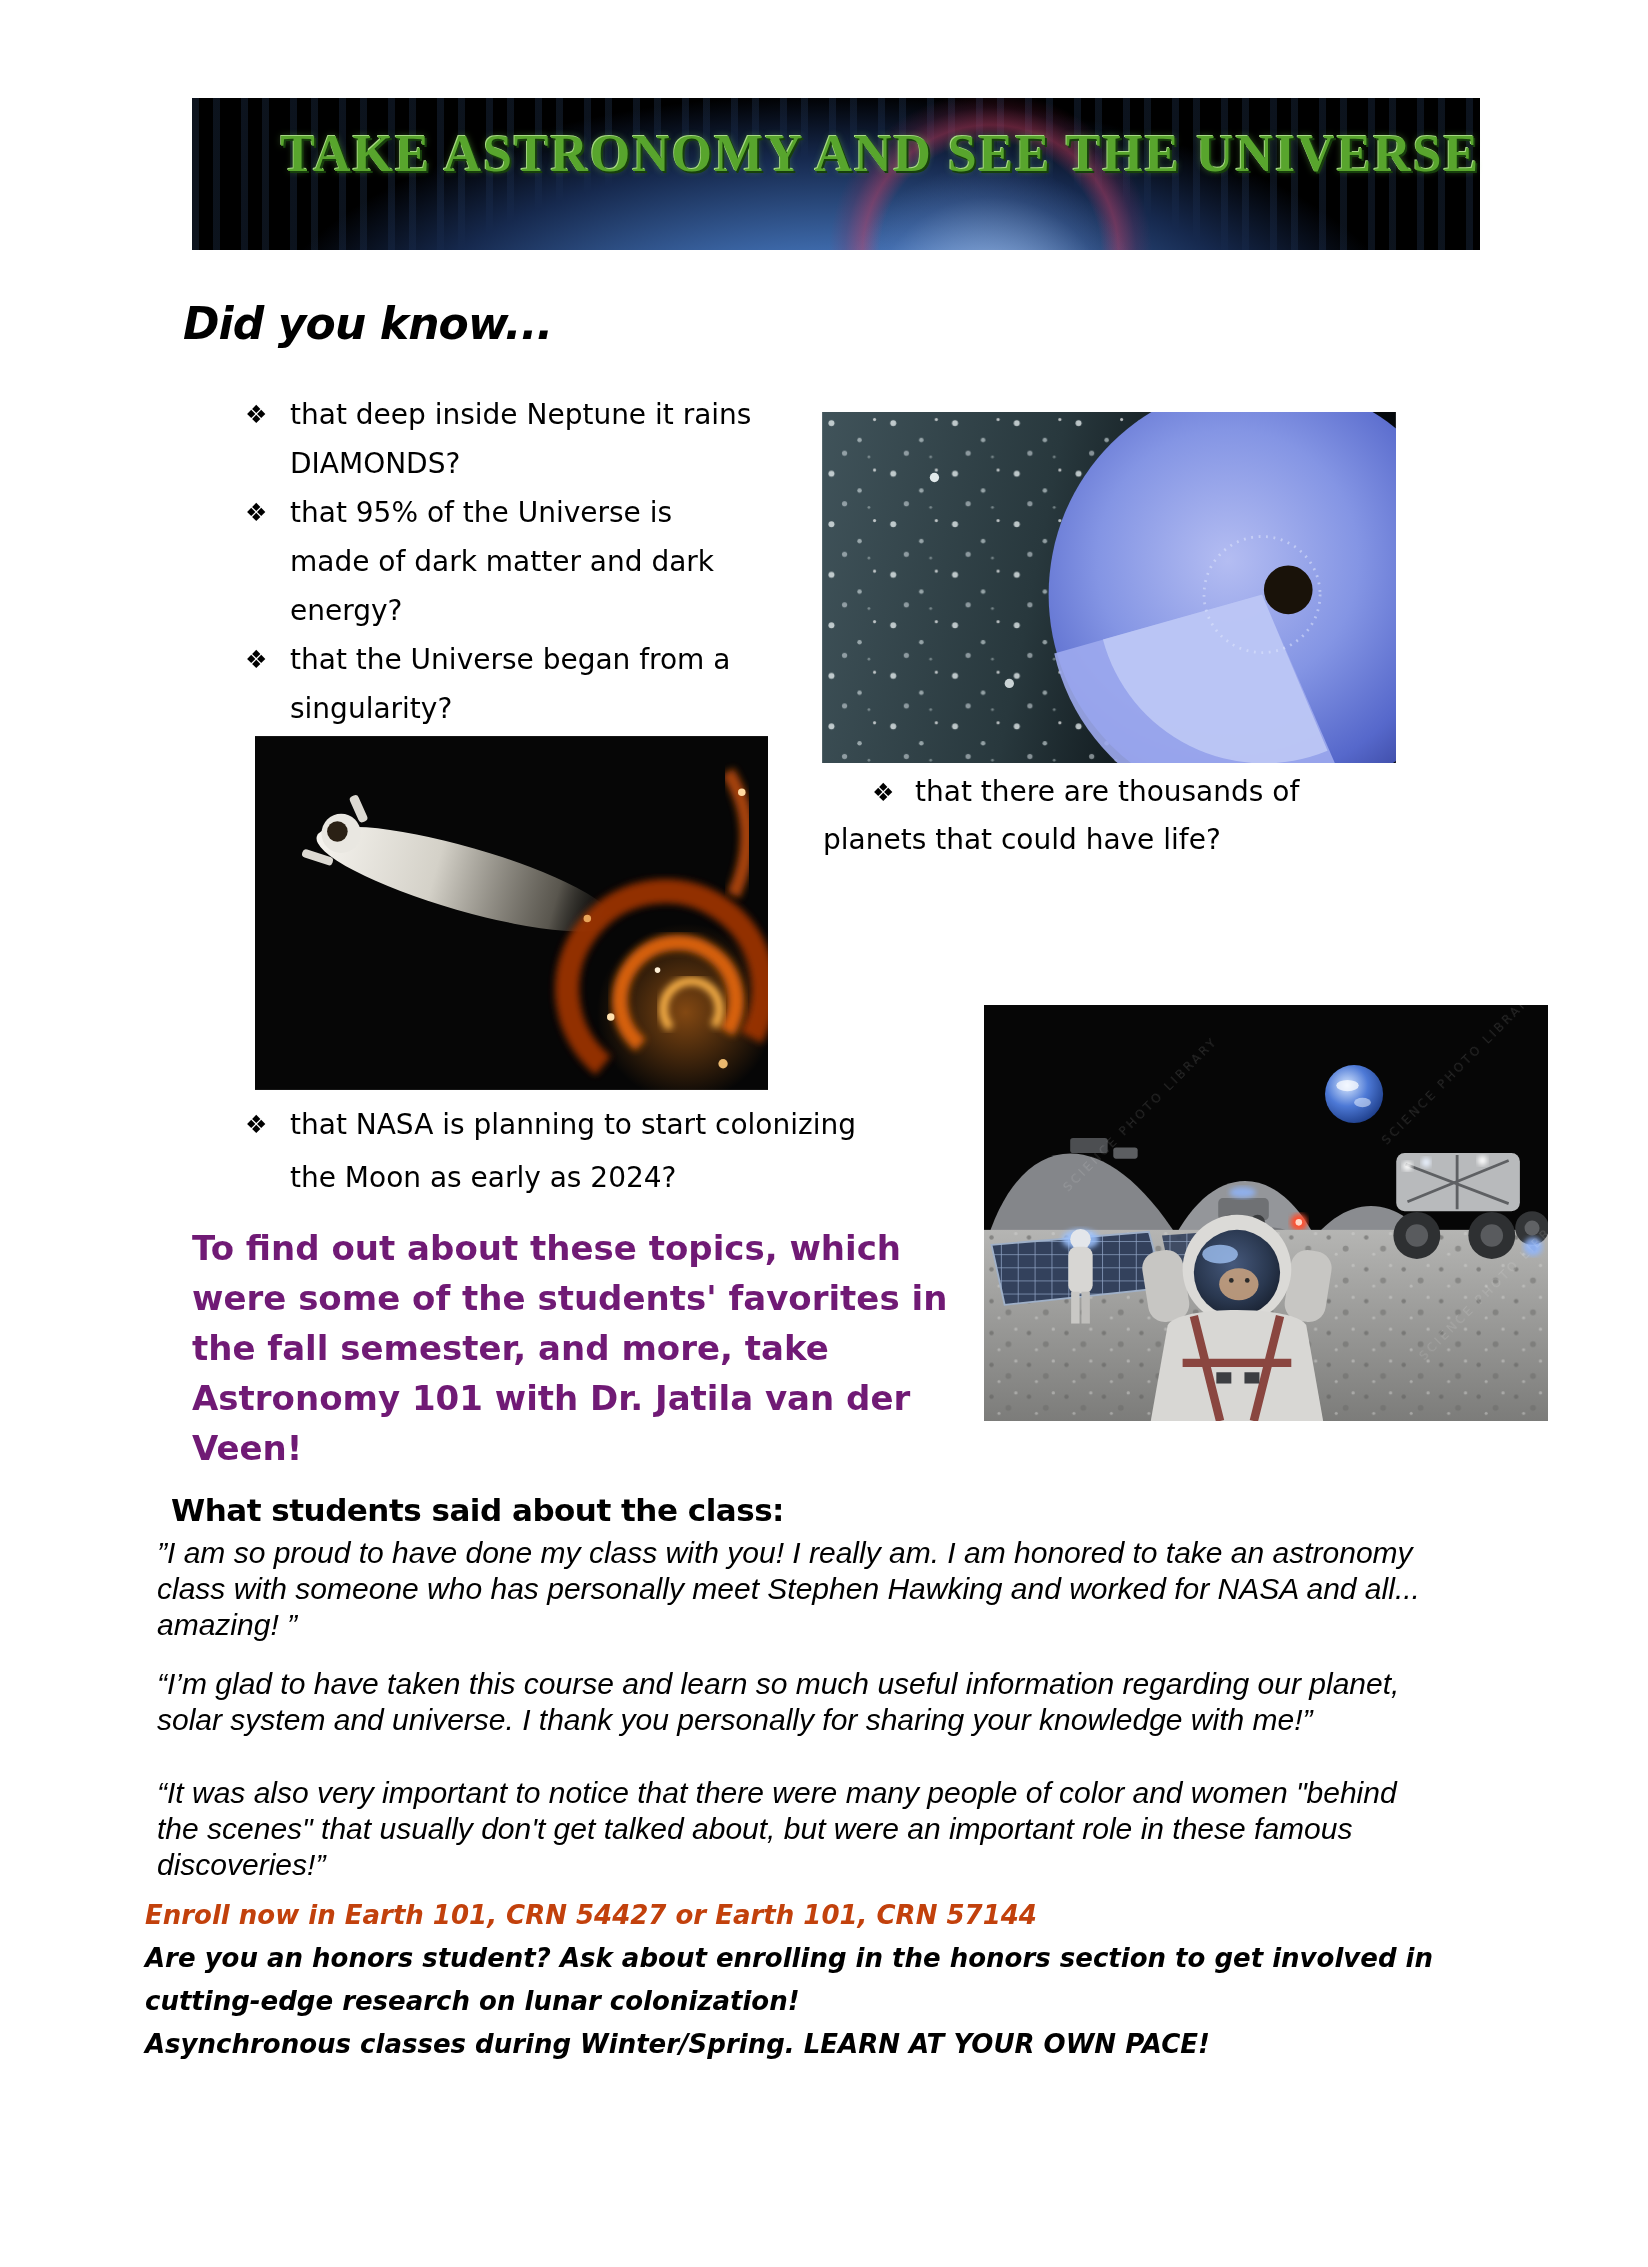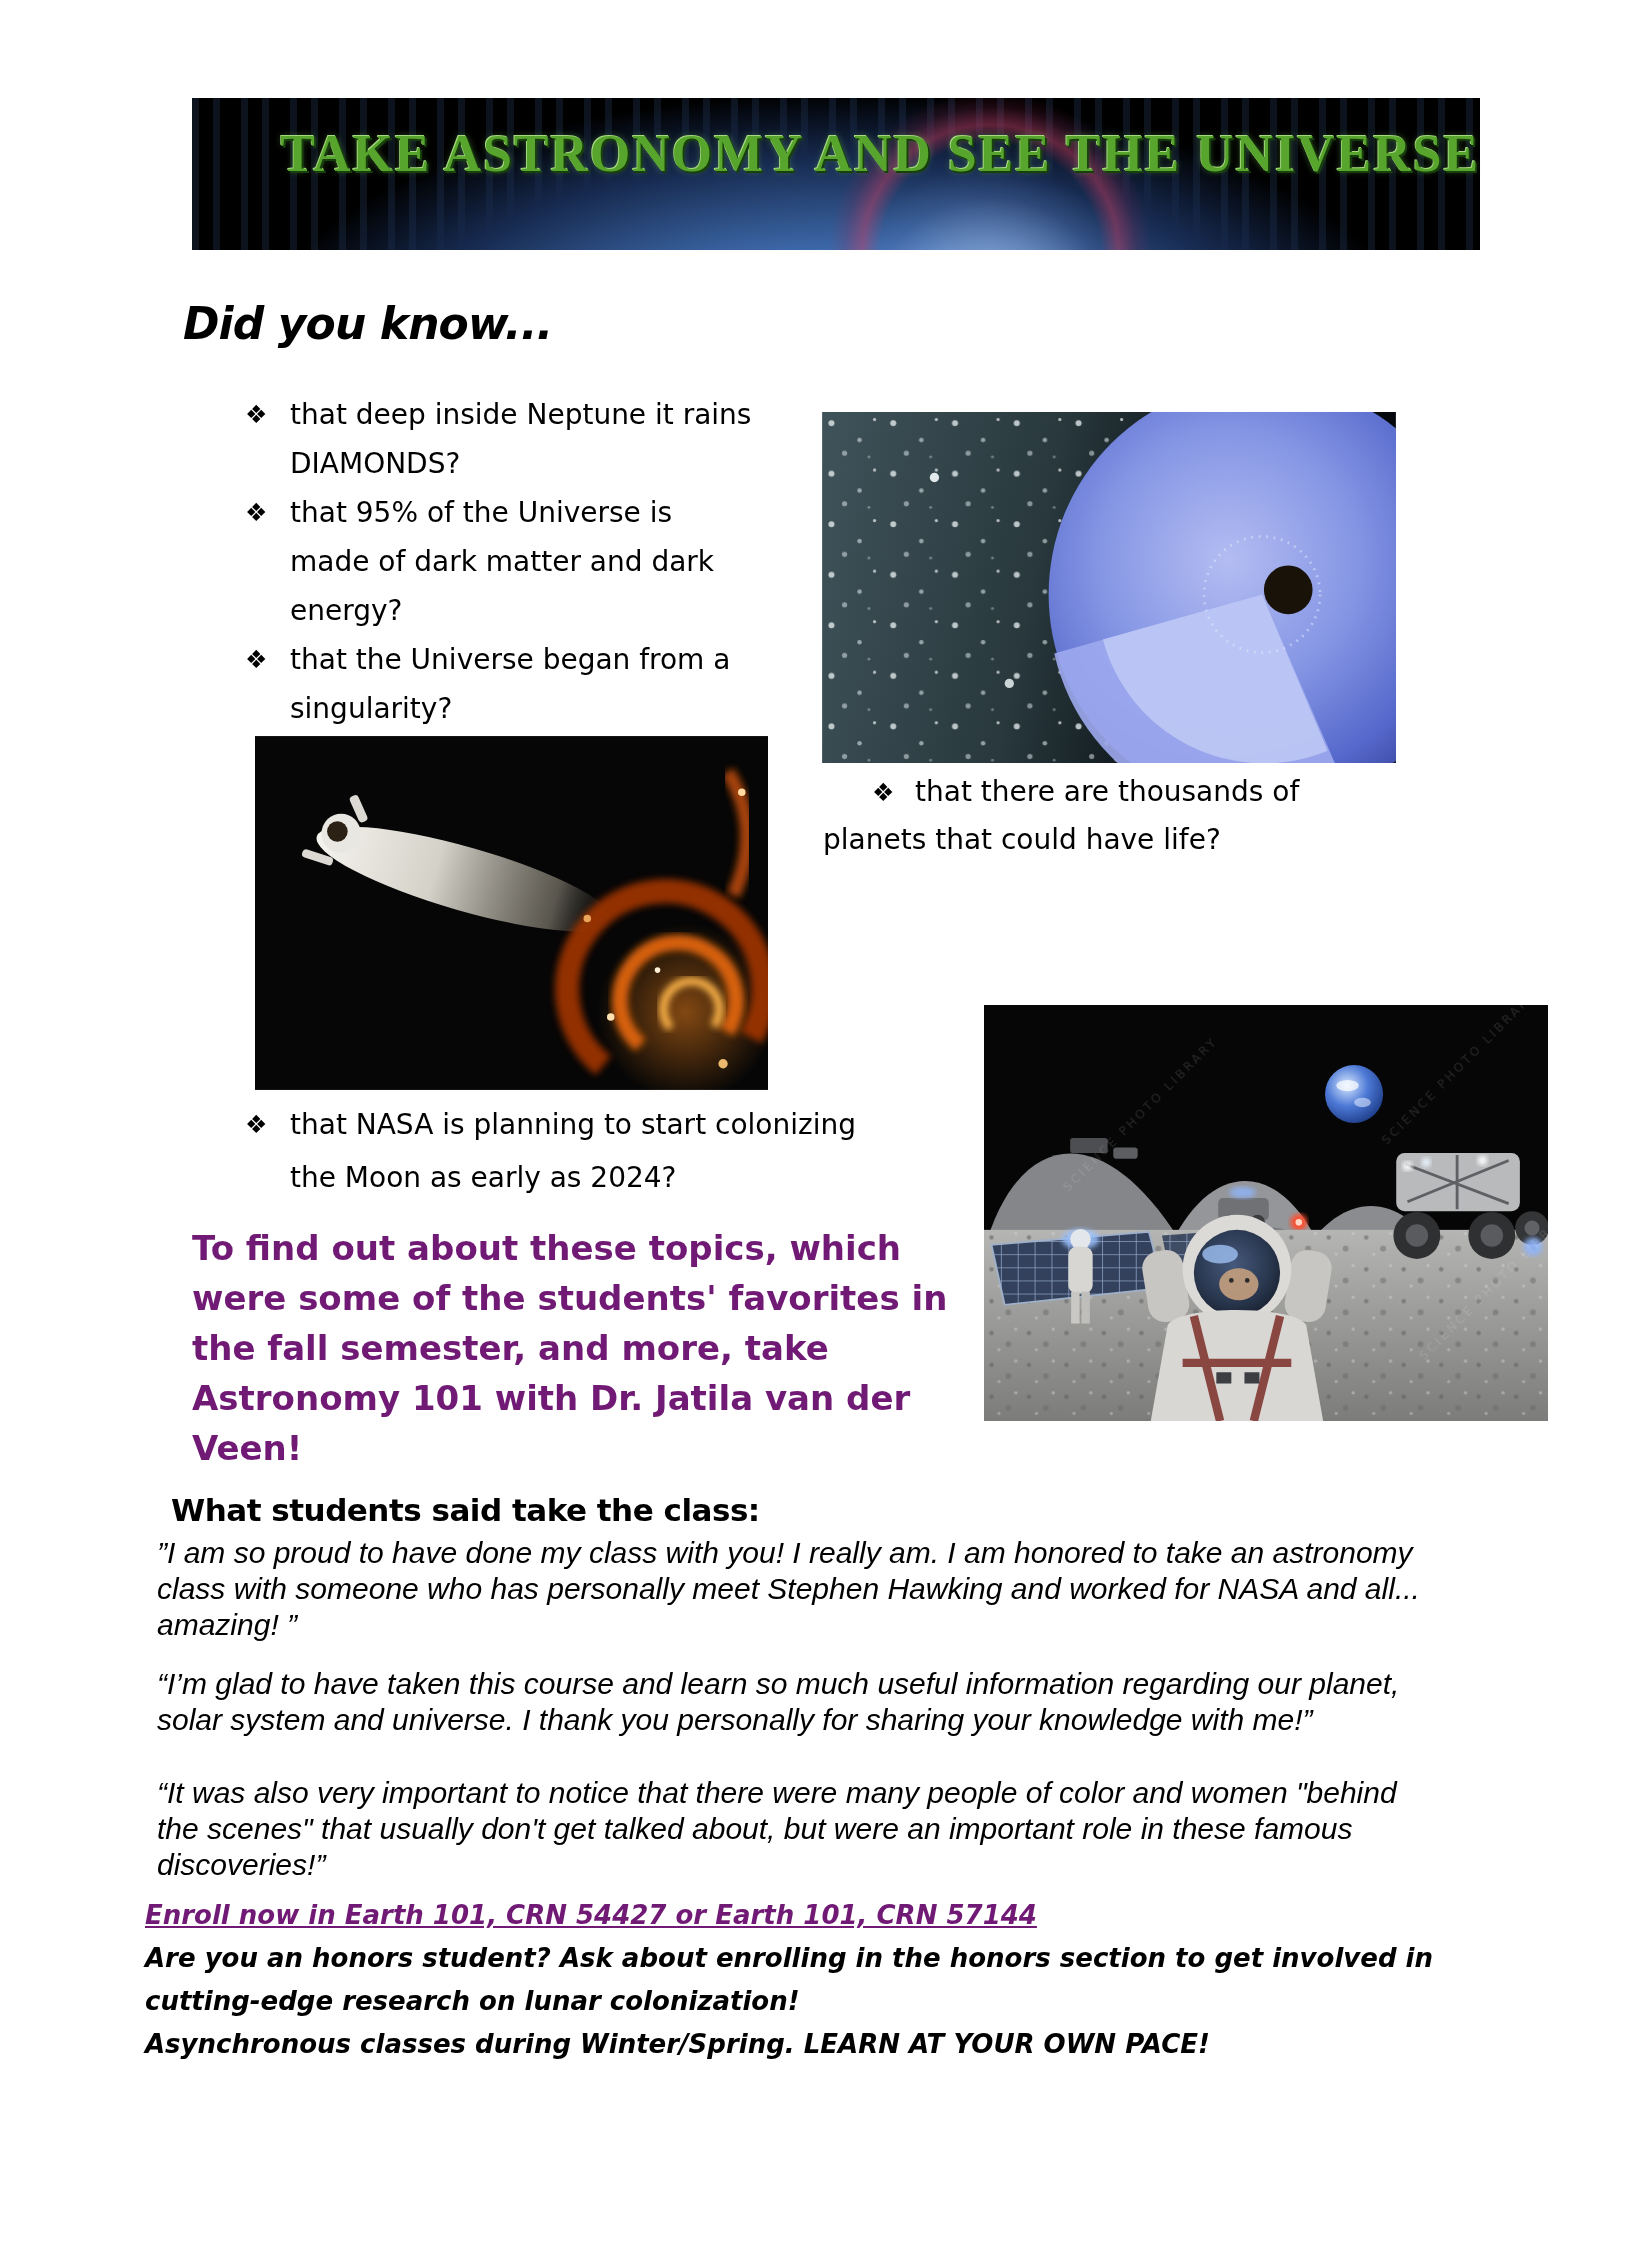--- a/index.html
+++ b/index.html
@@ -37,21 +37,21 @@
     white-space:pre-line;color:#701a75;}
 
   .students-heading{position:absolute;left:171px;top:1492px;font-size:31px;font-weight:bold;
     letter-spacing:-0.5px;}
   .quote{position:absolute;left:157px;width:1387px;font-family:"Liberation Sans",sans-serif;
     font-style:italic;font-size:30px;line-height:36px;white-space:pre-line;}
   .q1{top:1535px;} .q2{top:1666px;} .q3{top:1775px;}
 
   .bottom{position:absolute;left:145px;top:1894px;font-size:26px;line-height:43px;
     font-weight:bold;font-style:italic;}
-  .enroll-red{color:#701a75;white-space:pre-line;margin:0;text-decoration:underline;}
+  .enroll-red{color:#c2410c;white-space:pre-line;margin:0;}
   .bottom p{margin:0;white-space:pre-line;}
 
   
   .fig{position:absolute;display:block;}
   .fig-neptune{left:822px;top:412px;width:574px;height:351px;}
   .fig-blackhole{left:255px;top:736px;width:513px;height:354px;}
   .fig-moon{left:984px;top:1005px;width:564px;height:416px;}
   svg{display:block;}
 </style>
 </head>
@@ -267,21 +267,21 @@
         <rect x="278" y="392" width="16" height="12" fill="#3c3e42"></rect>
       </g>
       <g font-family="DejaVu Sans, sans-serif" font-size="13" letter-spacing="3" fill="#ffffff" opacity="0.13">
         <text x="90" y="200" transform="rotate(-45 90 200)">SCIENCE PHOTO LIBRARY</text>
         <text x="430" y="150" transform="rotate(-45 430 150)">SCIENCE PHOTO LIBRARY</text>
         <text x="470" y="380" transform="rotate(-45 470 380)">SCIENCE PHOTO LIBRARY</text>
       </g>
     </svg>
   </span>
 
-  <div class="students-heading">What students said take the class:</div>
+  <div class="students-heading">What students said about the class:</div>
   <div class="quote q1">”I am so proud to have done my class with you! I really am. I am honored to take an astronomy
 class with someone who has personally meet Stephen Hawking and worked for NASA and all...
 amazing! ”</div>
   <div class="quote q2">“I’m glad to have taken this course and learn so much useful information regarding our planet,
 solar system and universe. I thank you personally for sharing your knowledge with me!”</div>
   <div class="quote q3">“It was also very important to notice that there were many people of color and women "behind
 the scenes" that usually don't get talked about, but were an important role in these famous
 discoveries!”</div>
 
   <div class="bottom">

